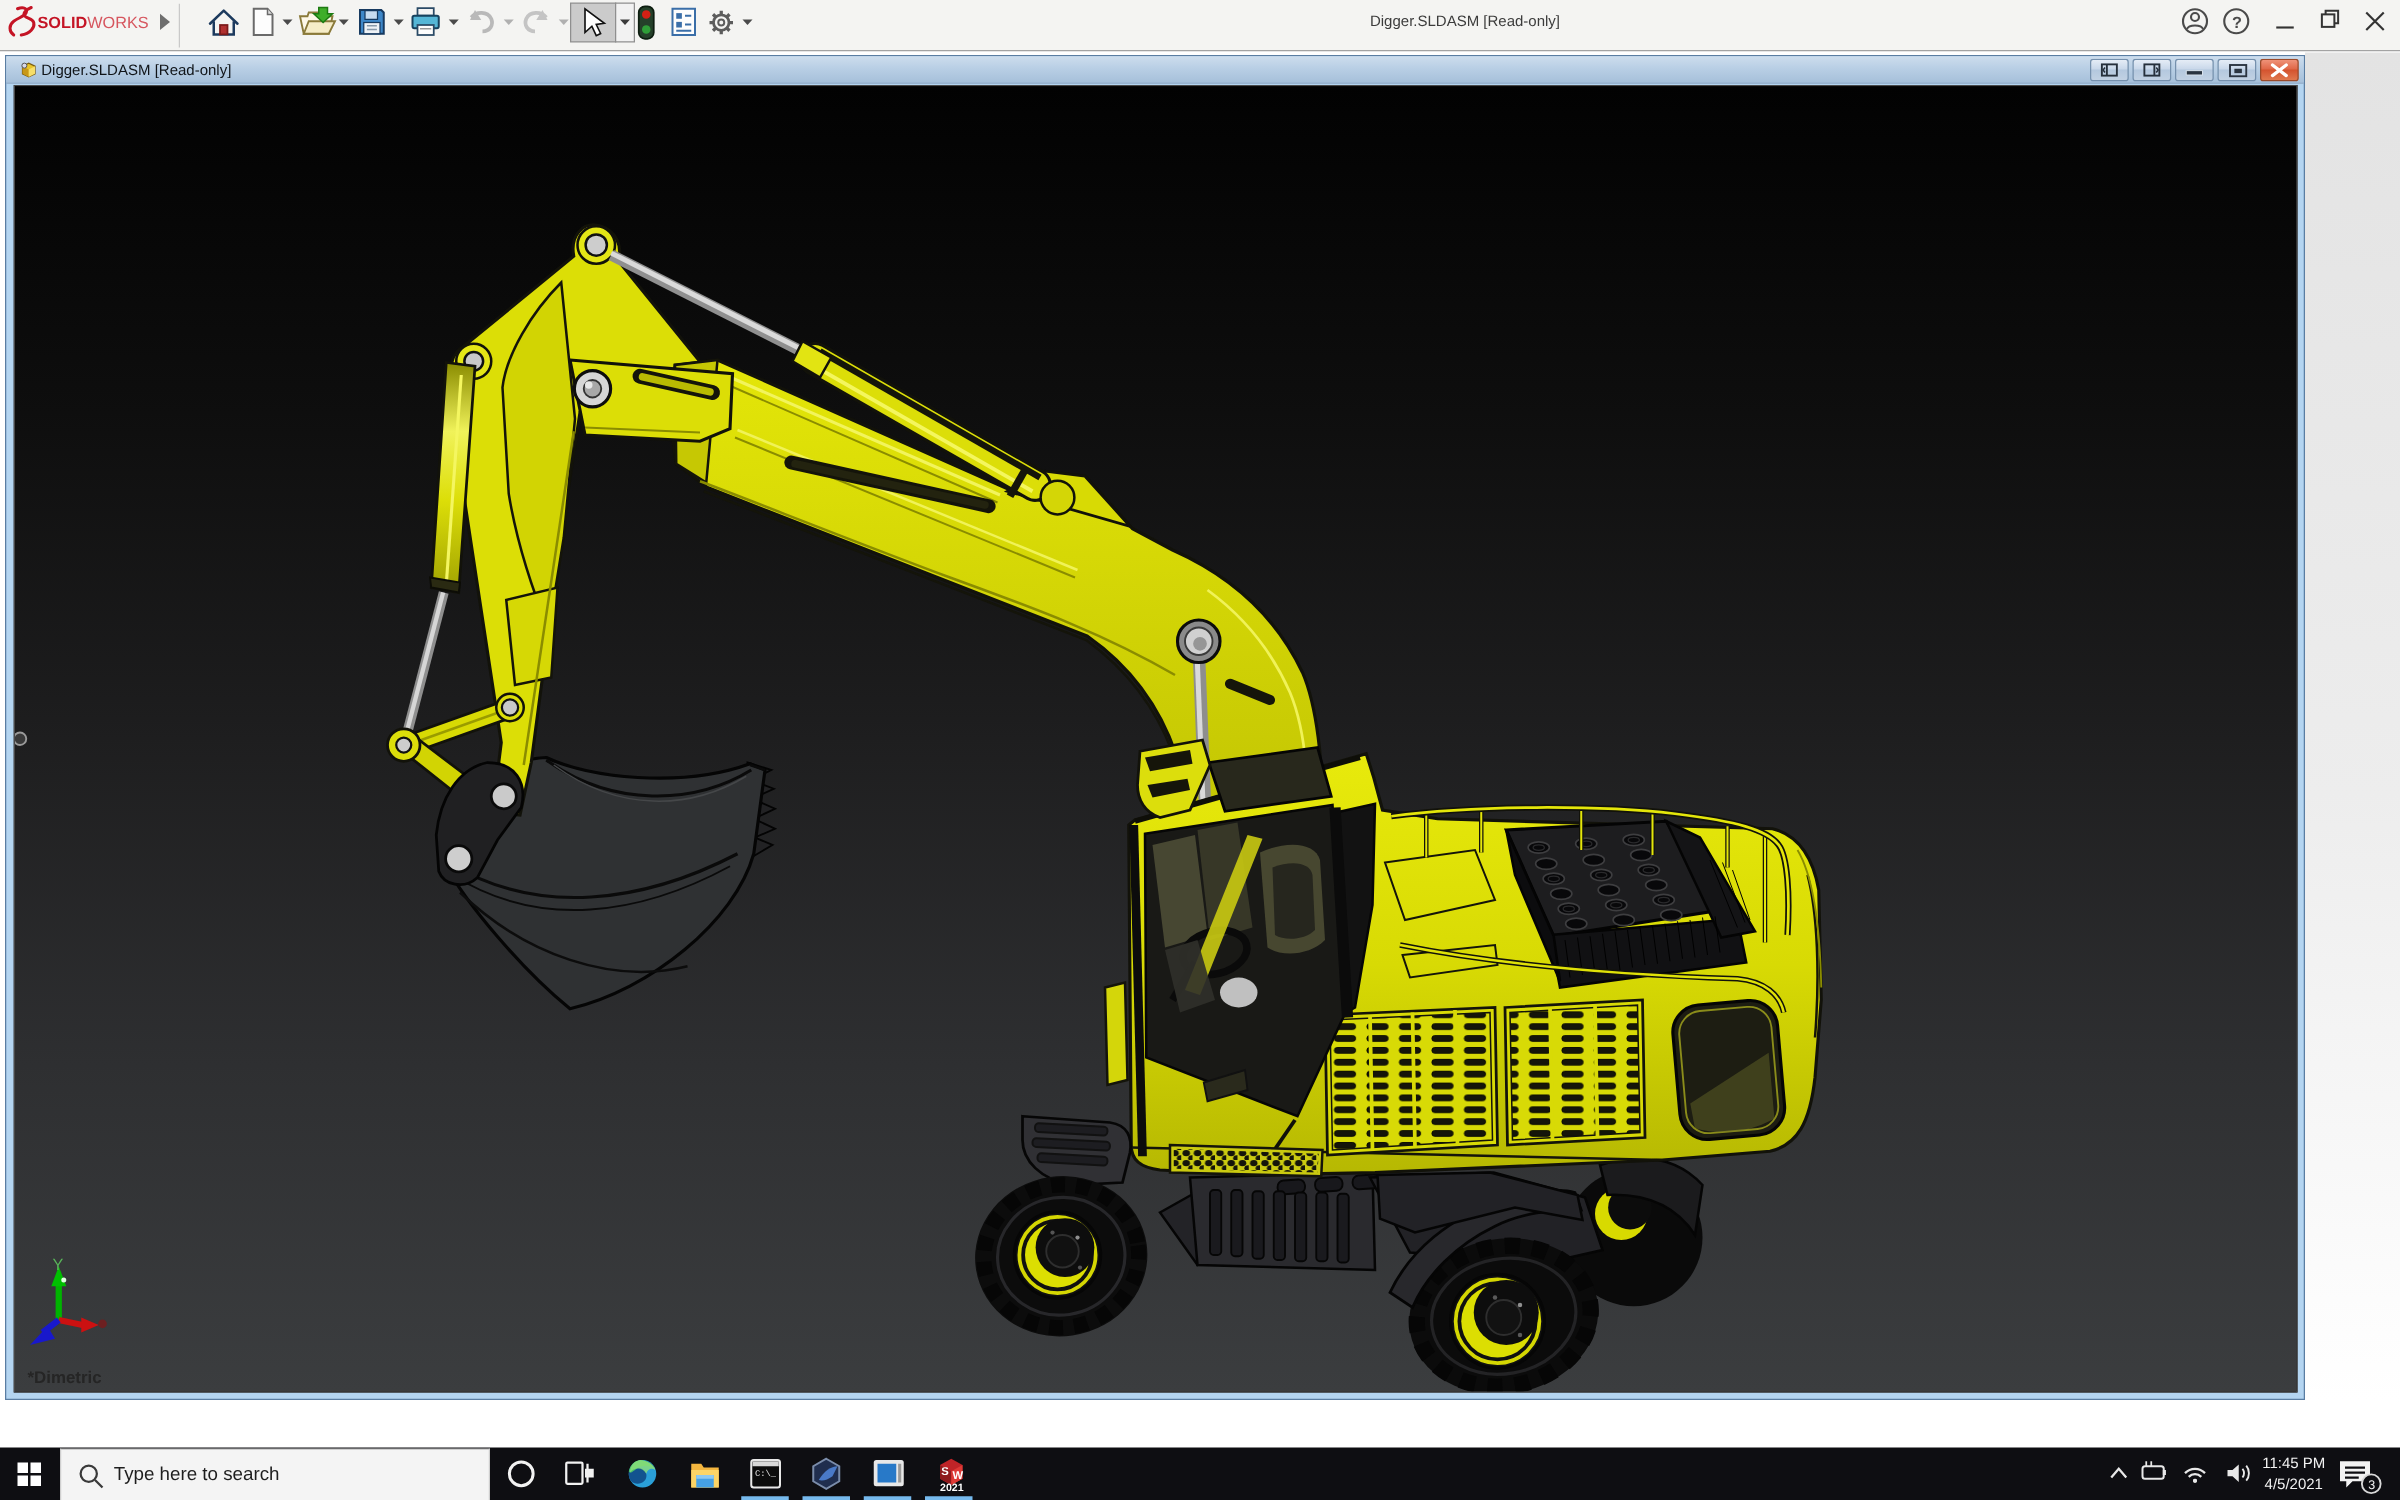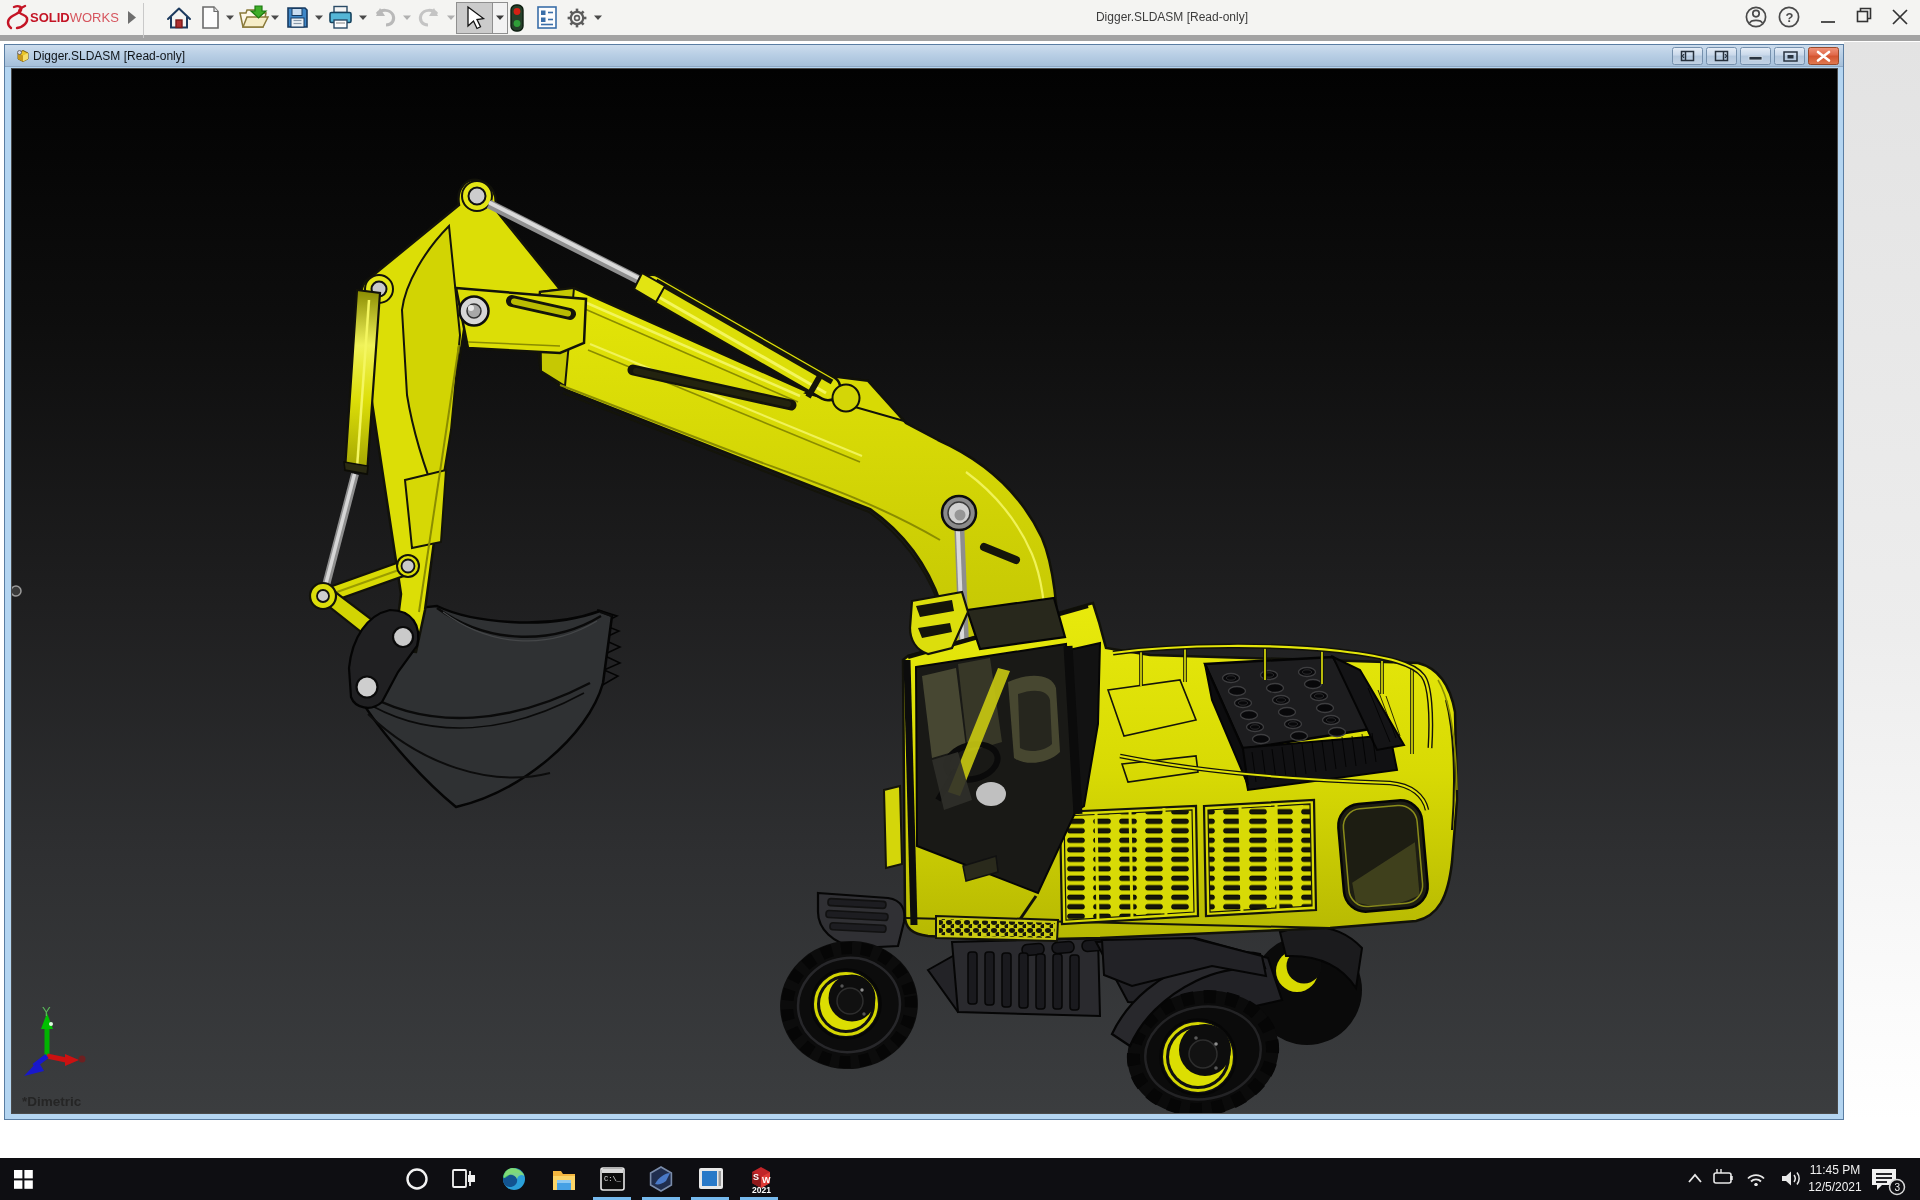--- a/index.html
+++ b/index.html
@@ -1,18 +1,18 @@
 <!DOCTYPE html>
 <html><head>
 <meta charset="utf-8">
 <style>
 *{margin:0;padding:0;box-sizing:border-box}
 html,body{width:1920px;height:1200px;overflow:hidden;background:#fff;font-family:"Liberation Sans",sans-serif}
 .abs{position:absolute}
-#topbar{position:absolute;left:0;top:0;width:1920px;height:41px;background:#f4f4f2;border-bottom:6px solid #a3a3a3}
+#topbar{position:absolute;left:0;top:0;width:1920px;height:41px;background:#f4f4f2;border-bottom:1px solid #a3a3a3}
 #wintitle{position:absolute;left:1032px;top:10px;width:280px;text-align:center;font-size:12px;color:#3c3c3c}
 #mdi{position:absolute;left:0;top:42px;width:1920px;height:1116px;background:#fff}
 #rightpane{position:absolute;left:1844px;top:0px;width:76px;height:1078px;background:linear-gradient(180deg,#e3e3e3 0%,#ededed 55%,#fbfbfb 90%,#fff 100%)}
 #docwin{position:absolute;left:4px;top:2px;width:1840px;height:1076px;background:#b4d5f1;border:1px solid #5a7da2}
 #dtitle{position:absolute;left:0;top:0;width:100%;height:22px;background:linear-gradient(180deg,#cddded 0%,#b9cfe5 45%,#a6c0da 100%);border-bottom:1px solid #8fa8c4}
 #dtitle span{position:absolute;left:28px;top:4px;font-size:12px;color:#101418}
 #viewport{position:absolute;left:6px;top:23px;width:1827px;height:1046px;background:#000;border:1px solid #4a4a4a}
 #taskbar{position:absolute;left:0;top:1158px;width:1920px;height:42px;background:#0e0e12}
 #searchbox{position:absolute;left:48px;top:1px;width:344px;height:41px;background:#f4f4f4;border:1px solid #cfcfcf;border-bottom:none}
 #searchbox span{position:absolute;left:42px;top:11px;font-size:15px;color:#1e1e1e}
@@ -532,20 +532,27 @@
 </div>
 <div id="taskbar">
 <svg class="abs" style="left:0;top:0" width="800" height="42" viewBox="0 0 800 42">
   <g fill="#fff">
     <rect x="14" y="12" width="8.4" height="8.4"></rect>
         <rect x="24.4" y="12" width="8.4" height="8.4"></rect>
     <rect x="14" y="22.4" width="8.4" height="8.4"></rect>
         <rect x="24.4" y="22.4" width="8.4" height="8.4"></rect>
   </g>
 </svg>
+<div id="searchbox">
+  <svg class="abs" style="left:12px;top:9px" width="24" height="24" viewBox="0 0 24 24">
+    <circle cx="10" cy="10" r="6.5" fill="none" stroke="#3a3a3a" stroke-width="1.8"></circle>
+    <line x1="15" y1="15" x2="21" y2="21" stroke="#3a3a3a" stroke-width="1.8"></line>
+  </svg>
+  <span>Type here to search</span>
+</div>
 <svg class="abs" style="left:396px;top:0" width="400" height="42" viewBox="0 0 400 42">
 
   <circle cx="21" cy="21" r="9.5" fill="none" stroke="#f2f2f2" stroke-width="2.4"></circle>
 
   <g fill="none" stroke="#f2f2f2" stroke-width="1.8">
     <rect x="57" y="12" width="13" height="17" rx="1"></rect>
     <line x1="74" y1="13" x2="74" y2="28"></line>
   </g>
   <rect x="72" y="17" width="7" height="7" fill="#f2f2f2"></rect>
 
@@ -612,21 +619,21 @@
   <g fill="#e8e8e8">
     <path d="M122,18 L126,18 L131,13.5 L131,27.5 L126,23 L122,23 Z"></path>
   </g>
   <g fill="none" stroke="#e8e8e8" stroke-width="1.5">
     <path d="M134,17 A6,6 0 0 1 134,24"></path>
     <path d="M137,14.5 A9.5,9.5 0 0 1 137,26.5"></path>
   </g>
   <circle cx="96" cy="26.5" r="1.6" fill="#e8e8e8"></circle>
 </svg>
 <div class="traytxt" style="left:1790px;top:5px">11:45 PM</div>
-<div class="traytxt" style="left:1790px;top:22px">12/5/2021</div>
+<div class="traytxt" style="left:1790px;top:22px">4/5/2021</div>
 <svg class="abs" style="left:1868px;top:8px" width="42" height="30" viewBox="0 0 42 30">
   <path d="M4,3 L28,3 L28,19 L14,19 L9,24 L9,19 L4,19 Z" fill="#f2f2f2"></path>
   <line x1="8" y1="8" x2="24" y2="8" stroke="#0e0e12" stroke-width="1.8"></line>
   <line x1="8" y1="12" x2="24" y2="12" stroke="#0e0e12" stroke-width="1.8"></line>
   <line x1="8" y1="16" x2="19" y2="16" stroke="#0e0e12" stroke-width="1.8"></line>
   <circle cx="29" cy="21" r="7.5" fill="#0e0e12" stroke="#d8d8d8" stroke-width="1.5"></circle>
   <text x="26.5" y="25" font-size="10" fill="#f2f2f2" font-family="Liberation Sans, sans-serif">3</text>
 </svg>
 </div>
 

